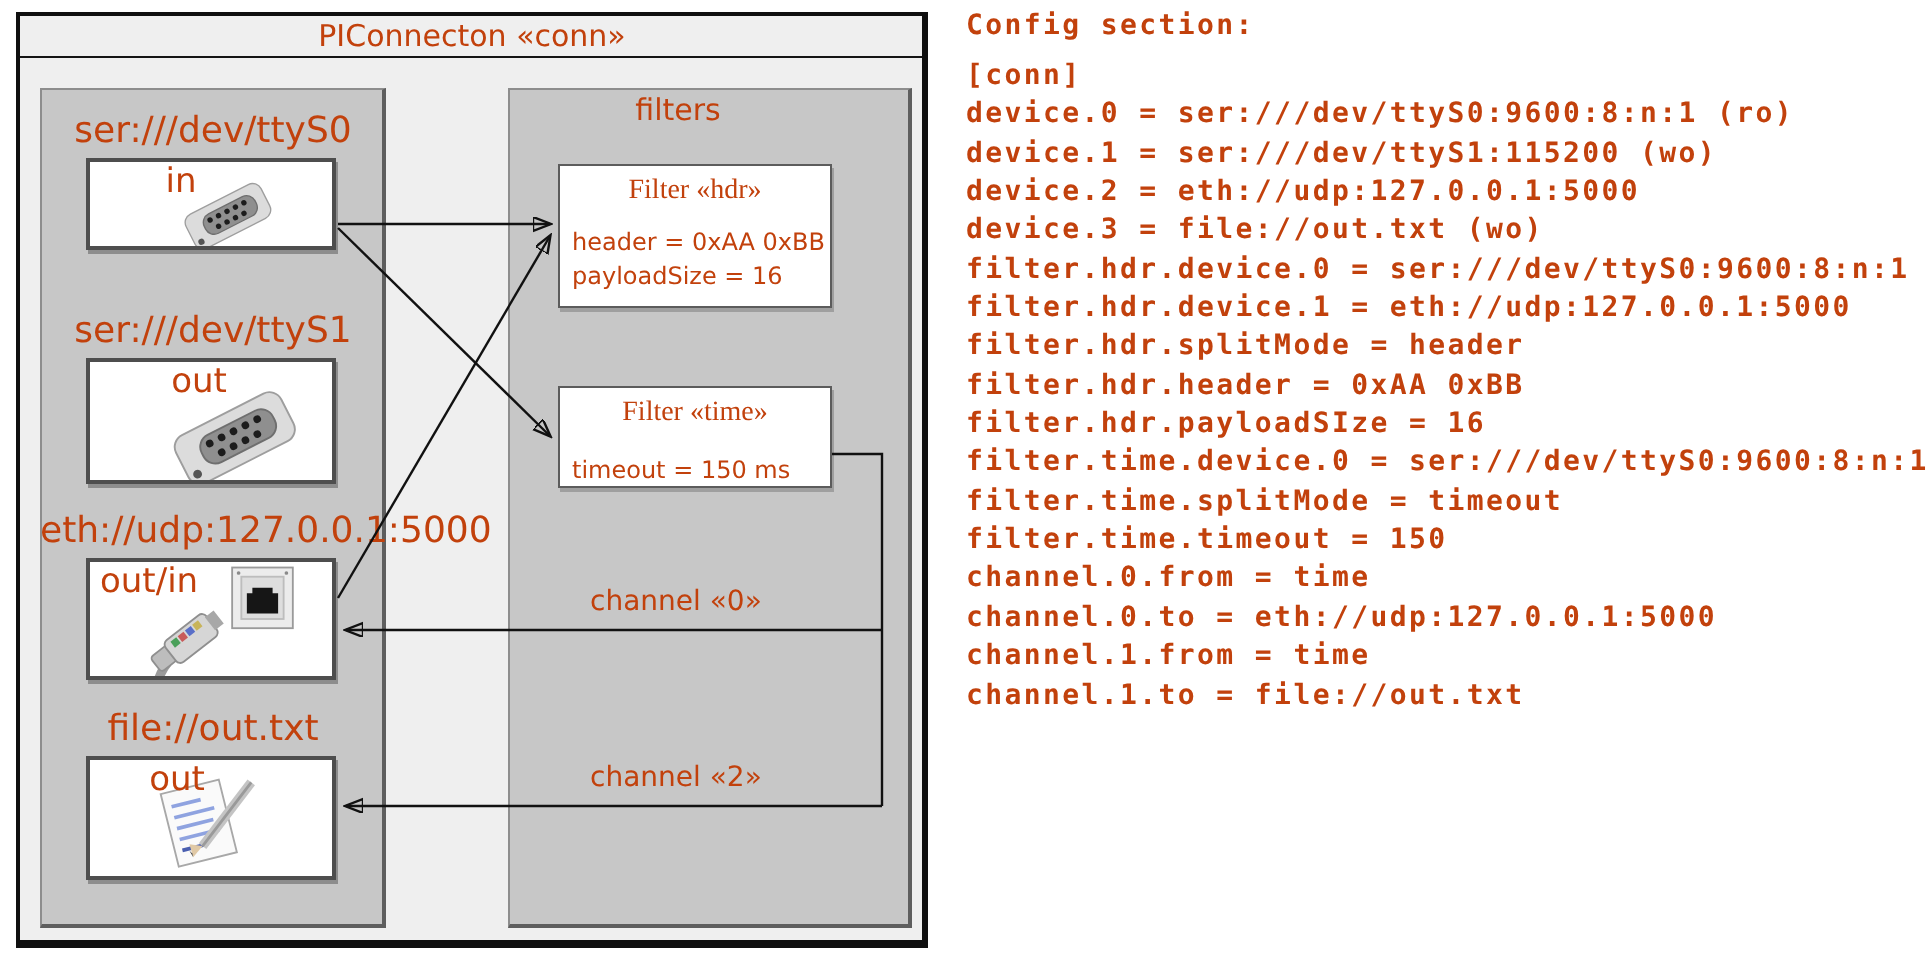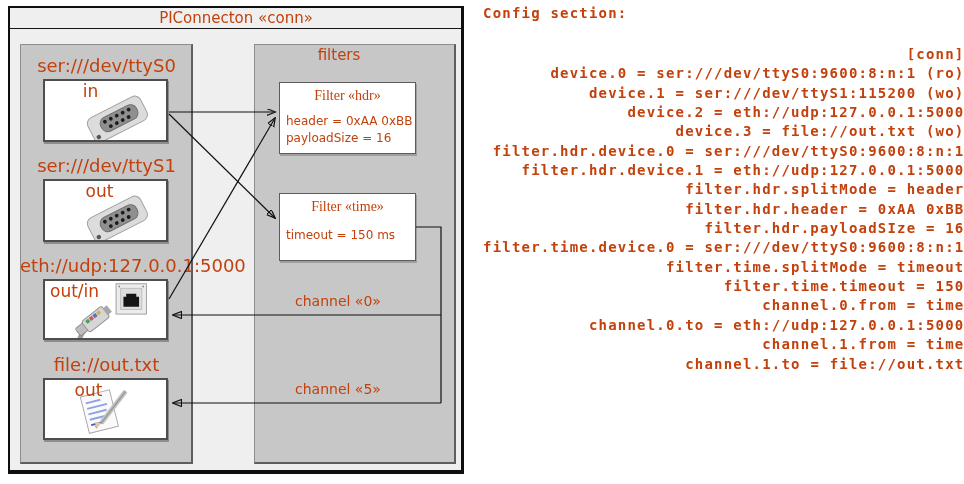--- a/index.html
+++ b/index.html
@@ -17,47 +17,47 @@
          border:1px solid #8d8d8d;border-right:2px solid #5e5e5e;border-bottom:2px solid #5e5e5e;z-index:1;}
   .devices-panel{left:20px;top:44px;width:173px;height:420px;}
   .filters-panel{left:254px;top:44px;width:202px;height:420px;}
   .filters-title{position:absolute;left:254px;top:46px;width:170px;text-align:center;font-size:15px;z-index:2;}
 
   
   .dev-label{position:absolute;left:20px;width:173px;text-align:center;font-size:18px;z-index:2;}
   .lbl1{top:55px}.lbl2{top:155px}.lbl3{top:255px}.lbl4{top:354px}
   .dev-box{position:absolute;left:43px;width:125px;box-sizing:border-box;background:#fff;
            border:2px solid #4e4e4e;box-shadow:1px 2px 0 rgba(70,70,70,.45);z-index:2;}
-  .box1{top:79px;height:63px}.box2{top:179px;height:63px}.box3{top:279px;height:61px}.box4{top:378px;height:62px}
+  .box1{top:79px;height:46px}.box2{top:179px;height:63px}.box3{top:279px;height:61px}.box4{top:378px;height:62px}
   .dir{position:absolute;top:0;left:0;width:100%;text-align:center;font-size:17px;z-index:3;}
   .dir1{transform:translateX(-15px)}.dir2{transform:translateX(-6px)}
   .dir3{text-align:left;padding-left:5px;width:auto}.dir4{transform:translateX(-17px)}
   .dev-box svg{position:absolute;left:0;top:0;width:100%;height:100%;z-index:2;}
 
   
   .filter-box{position:absolute;left:279px;width:137px;box-sizing:border-box;background:#fff;
               border:1px solid #5c5c5c;box-shadow:1px 2px 0 rgba(100,100,100,.4);z-index:2;}
-  .fhdr{top:82px;height:72px}.ftime{top:193px;height:68px}
+  .fhdr{top:82px;height:72px}.ftime{top:193px;height:51px}
   .ftitle{position:absolute;top:5px;left:0;width:100%;text-align:center;font-size:14px;font-family:Liberation Serif, serif;}
   .fattrs{position:absolute;left:6px;font-size:12px;line-height:17px;white-space:pre;}
   .fhdr .fattrs{top:30px}.ftime .fattrs{top:33px}
 
   
   .chan{position:absolute;width:125px;text-align:left;font-size:14px;z-index:2;}
   .chan0{left:295px;top:293px}.chan1{left:295px;top:381px}
 
   
   .wires{position:absolute;left:0;top:0;z-index:5;pointer-events:none;}
   .wires line,.wires path{stroke:#111;stroke-width:1.2;fill:none;}
 
   
   .config-heading{position:absolute;left:483px;top:5px;
                   font:bold 14px "DejaVu Sans Mono",monospace;letter-spacing:1.2px;}
-  .config-body{position:absolute;left:483px;top:45px;margin:0;
-               font:bold 14px/19.35px "DejaVu Sans Mono",monospace;letter-spacing:1.2px;white-space:pre;text-align:right;}
+  .config-body{position:absolute;left:483px;top:29px;margin:0;
+               font:bold 14px/19.35px "DejaVu Sans Mono",monospace;letter-spacing:1.2px;white-space:pre;}
 </style>
 </head>
 <body>
 
 <div class="stage">
 
   <div class="outer-box"></div>
   <div class="diagram-title">PIConnecton «conn»</div>
   <div class="title-sep"></div>
 
@@ -152,21 +152,21 @@
     <div class="ftitle">Filter «hdr»</div>
     <div class="fattrs">header = 0xAA 0xBB
 payloadSize = 16</div>
   </div>
   <div class="filter-box ftime">
     <div class="ftitle">Filter «time»</div>
     <div class="fattrs">timeout = 150 ms</div>
   </div>
 
   <div class="chan chan0">channel «0»</div>
-  <div class="chan chan1">channel «5»</div>
+  <div class="chan chan1">channel «2»</div>
 
   <svg class="wires" width="470" height="484" viewBox="0 0 470 484">
     <defs>
       <marker id="arr" markerWidth="10" markerHeight="8" refX="8.5" refY="3.5" orient="auto" markerUnits="userSpaceOnUse">
         <path d="M0,0 L9,3.5 L0,7 z" fill="#111" stroke="none"></path>
       </marker>
     </defs>
     <line x1="169" y1="112" x2="275" y2="112" marker-end="url(#arr)"></line>
     <line x1="169" y1="114" x2="275" y2="218" marker-end="url(#arr)"></line>
     <line x1="169" y1="299" x2="275" y2="118" marker-end="url(#arr)"></line>

